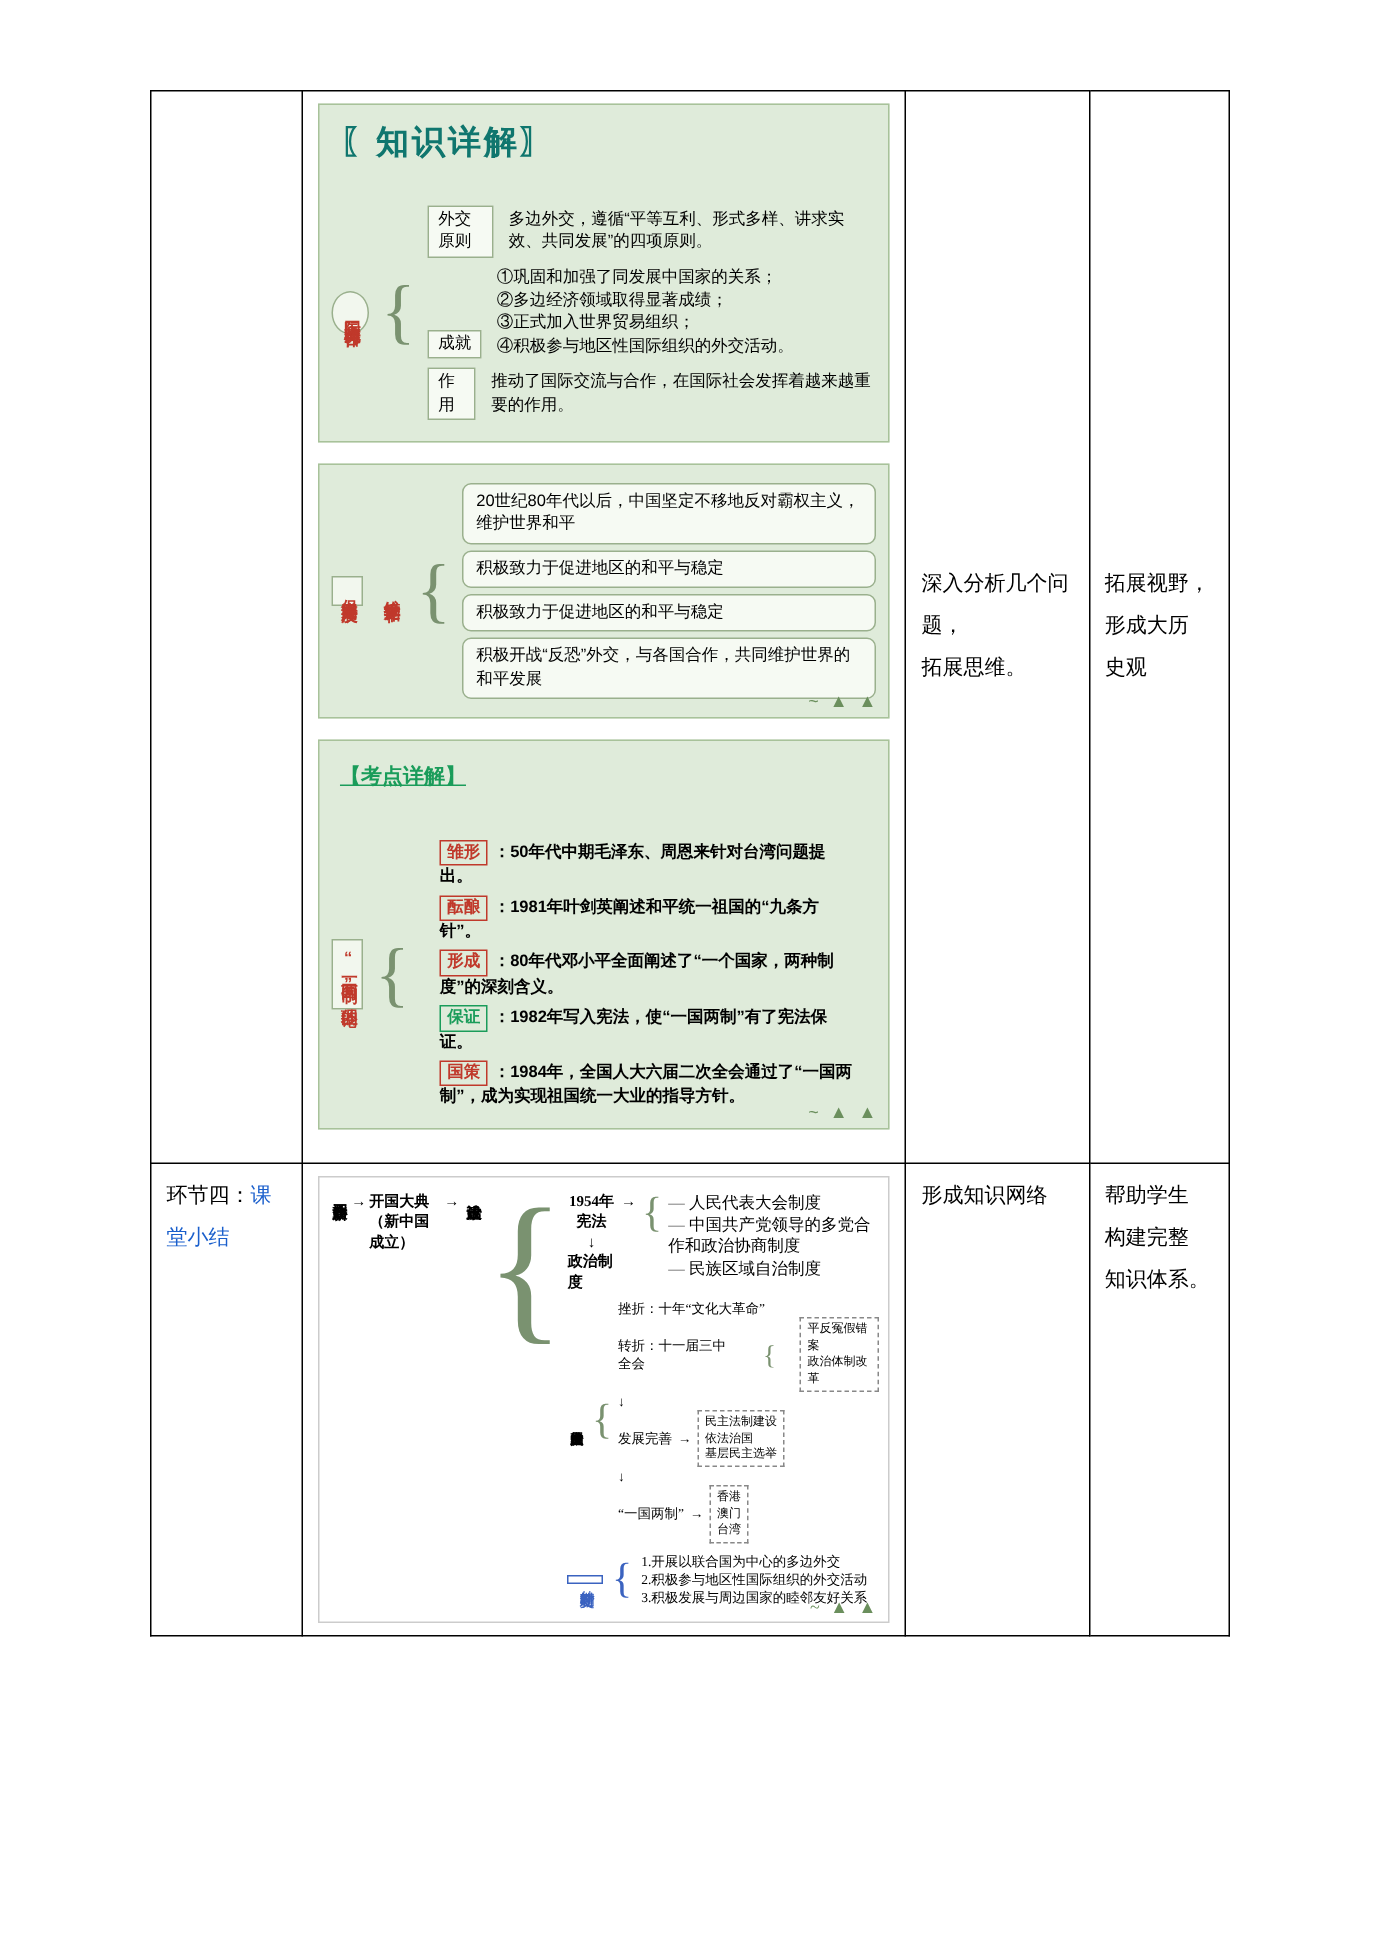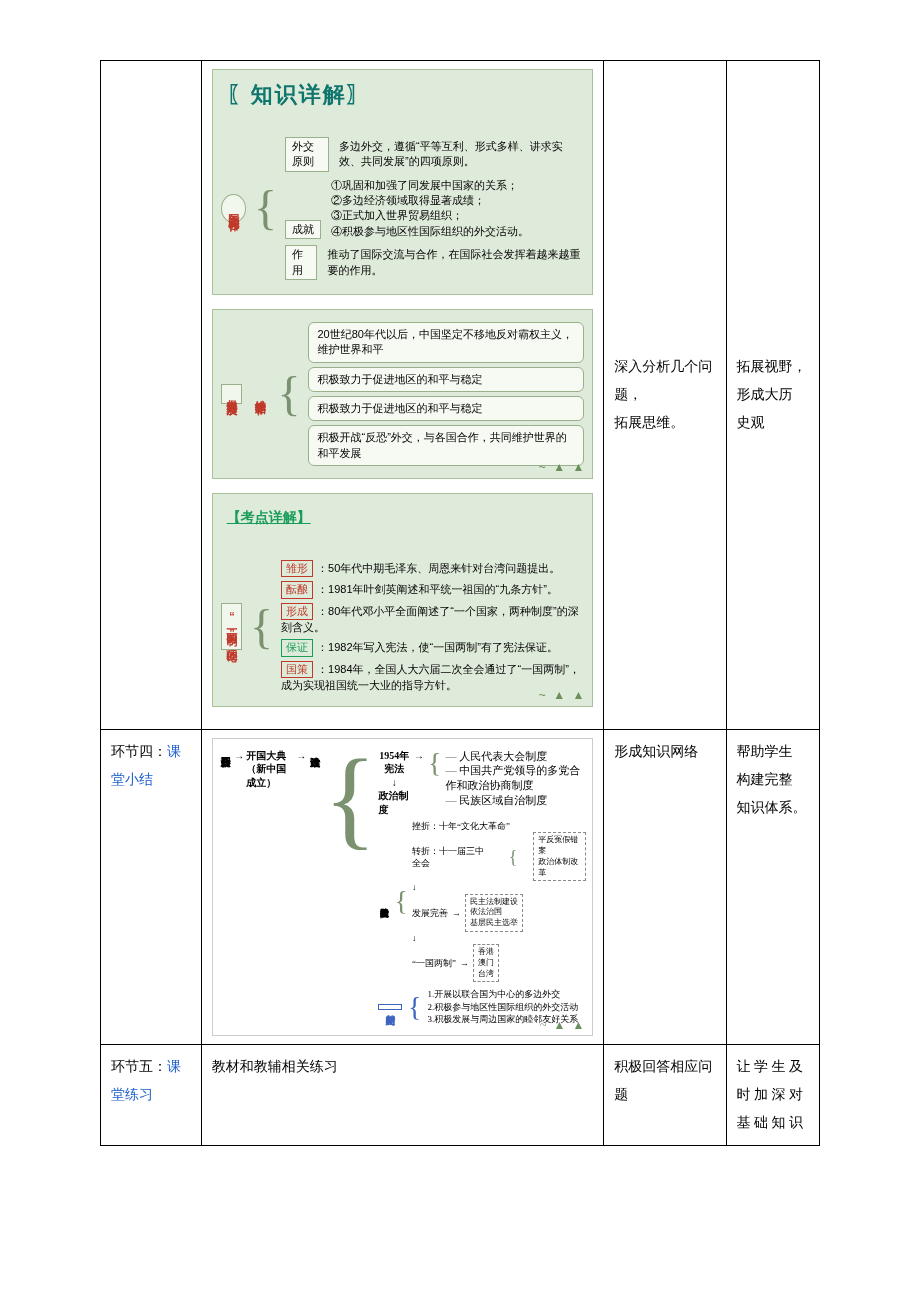--- a/index.html
+++ b/index.html
@@ -96,21 +96,21 @@
 
   .footer-marks {
     position:absolute; bottom:2px; right:6px;
     color:#6b8f5d; font-size:12px; letter-spacing:2px;
   }
 
   
   .red { color:#c0392b; }
   .green { color:#1a9c5a; }
 
-  .exam-line { margin:4px 0; font-size:11px; }
+  .exam-line { margin:4px 12px; font-size:11px;font-weight:bold; }
   .exam-line .lbl {
     display:inline-block;
     border:1px solid currentColor;
     padding:0 4px;
     margin-right:4px;
   }
 
   
   .summary-slide { background:#fff; border:1px solid #ccc; padding:10px 6px; font-size:10px; line-height:1.35; }
   .vert-list div::before { content:"— "; color:#666; }
@@ -299,32 +299,15 @@
   <td>
     <div>形成知识网络</div>
   </td>
   <td>
     <div>帮助学生</div>
     <div>构建完整</div>
     <div>知识体系。</div>
   </td>
 </tr>
 
-<tr>
-  <td>
-    <span>环节五：</span><span class="link-blue">课</span><br>
-    <span class="link-blue">堂练习</span>
-  </td>
-  <td>
-    <div>教材和教辅相关练习</div>
-  </td>
-  <td>
-    <div>积极回答相应问题</div>
-  </td>
-  <td>
-    <div>让 学 生 及</div>
-    <div>时 加 深 对</div>
-    <div>基 础 知 识</div>
-  </td>
-</tr>
 
 </tbody>
   </table>
 
 </body></html>

